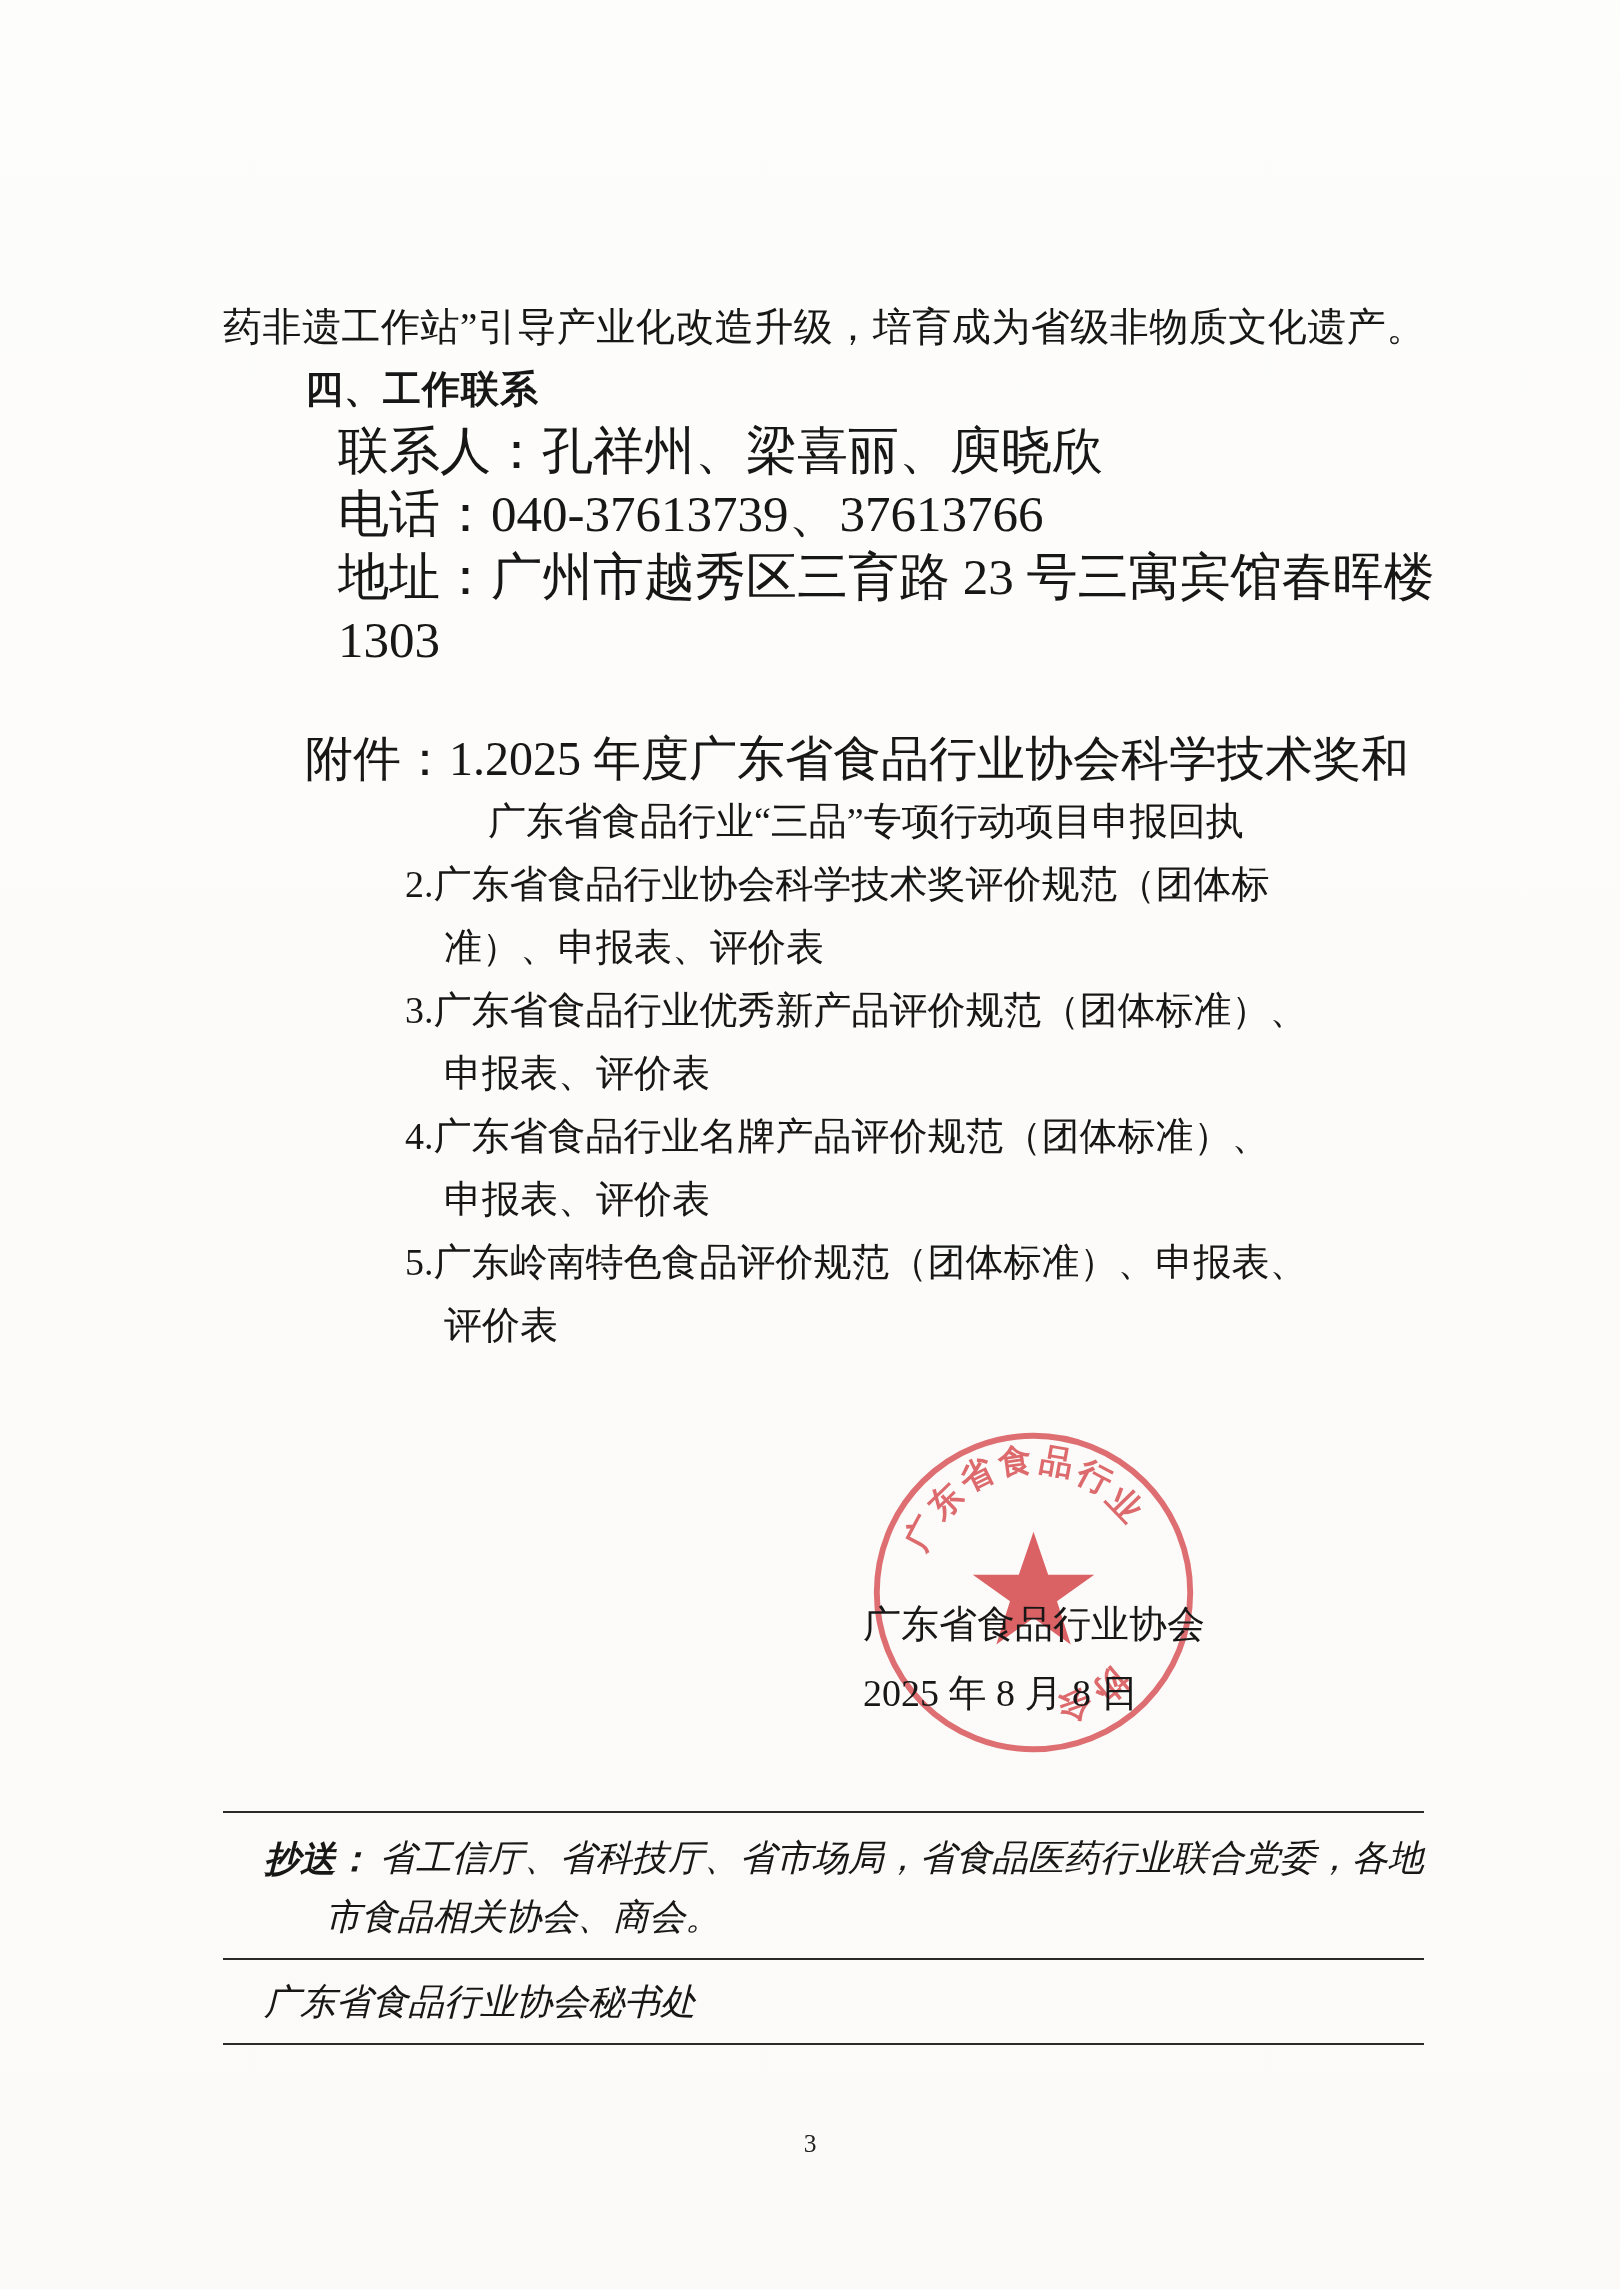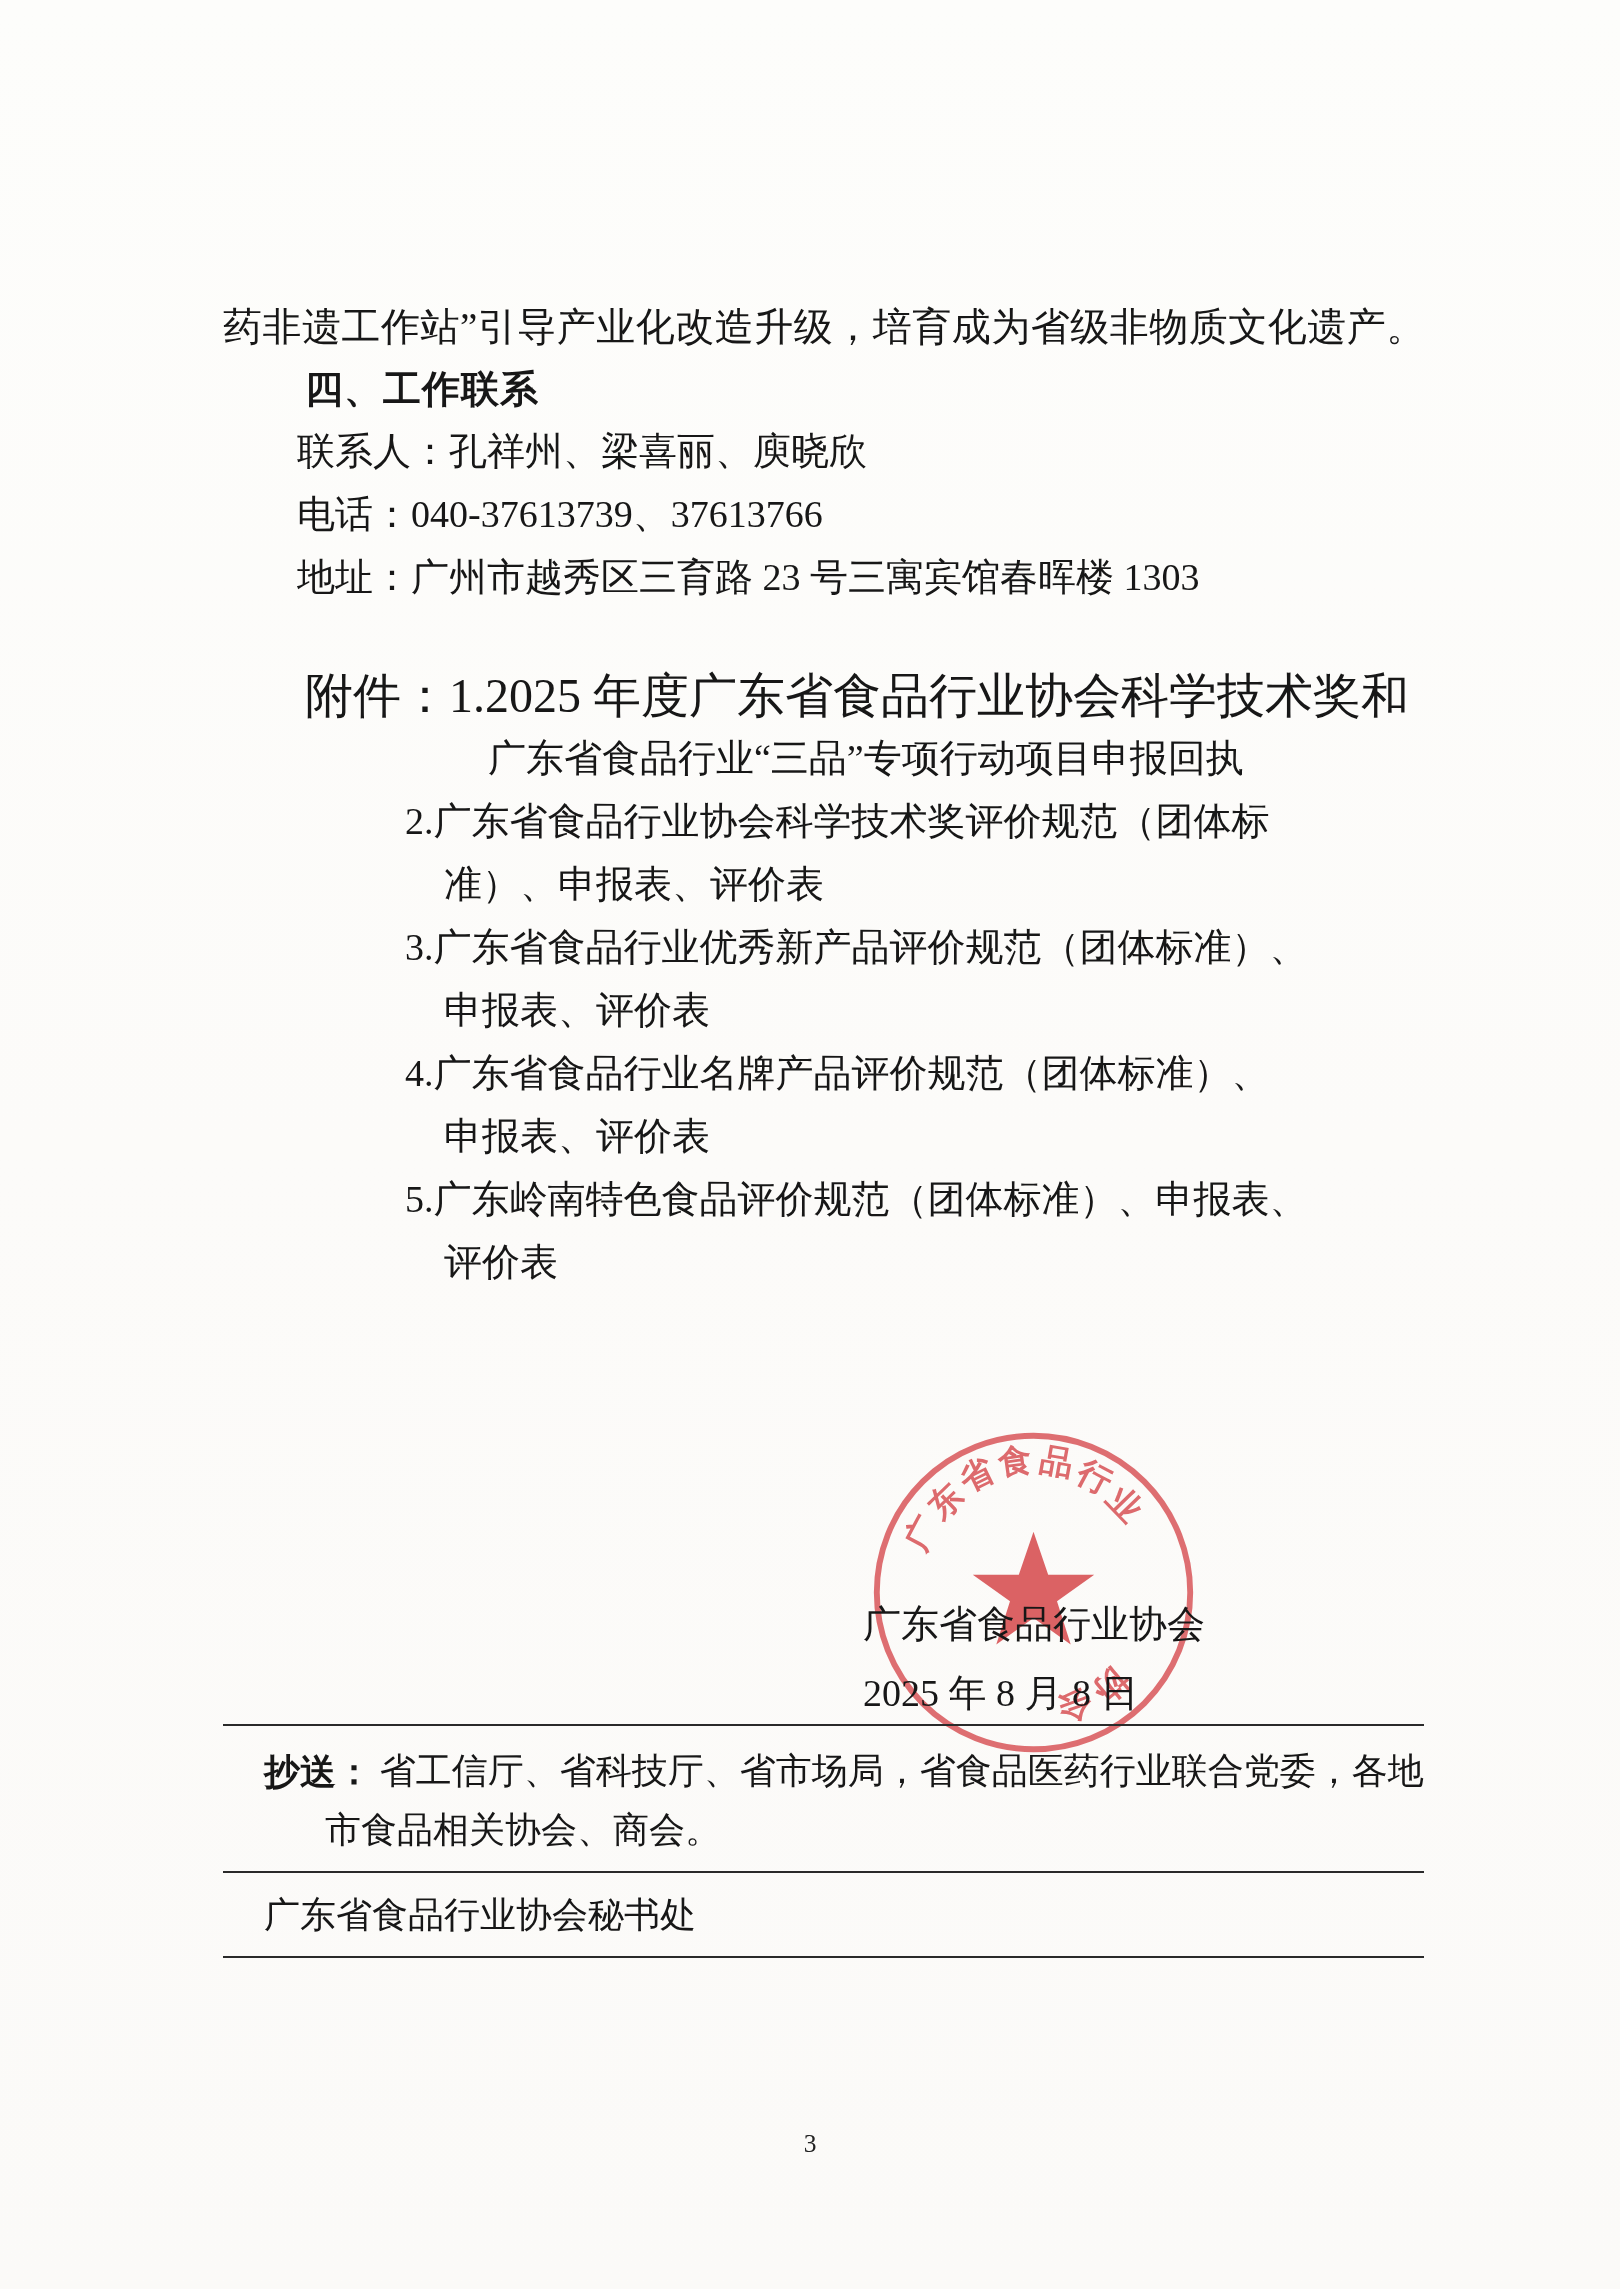--- a/index.html
+++ b/index.html
@@ -49,23 +49,23 @@
   .section-title {
     font-family: "DejaVu Sans", "Liberation Sans", sans-serif;
     font-weight: bold;
     font-size: 38px;
     line-height: 61px;
     margin-left: 82px;
     letter-spacing: 1px;
   }
 
   .contact-line {
-    font-size: 38px;
-    line-height: 63px;
-    margin-left: 74px;
+    font-size: 51px;
+    line-height: 63px;
+    margin-left: 115px;
   }
 
   .attach-block {
     margin-top: 55px;
   }
   .attach-head {
     display: flex;
     margin-left: 82px;
     font-size: 48px;
     line-height: 63px;
@@ -110,22 +110,23 @@
     top: 1426px;
     width: 333px;
     height: 333px;
     pointer-events: none;
   }
   .seal svg { display: block; }
 
   .footer-rules {
     position: absolute;
     left: 223px;
-    top: 1724px;
+    top: 1811px;
     width: 1201px;
+    font-style: italic;
   }
   .rule {
     height: 2px;
     background: #2a2a2a;
     width: 100%;
   }
   .cc-block {
     padding: 15.7px 0 11.8px 0;
     font-size: 36px;
     line-height: 59px;

